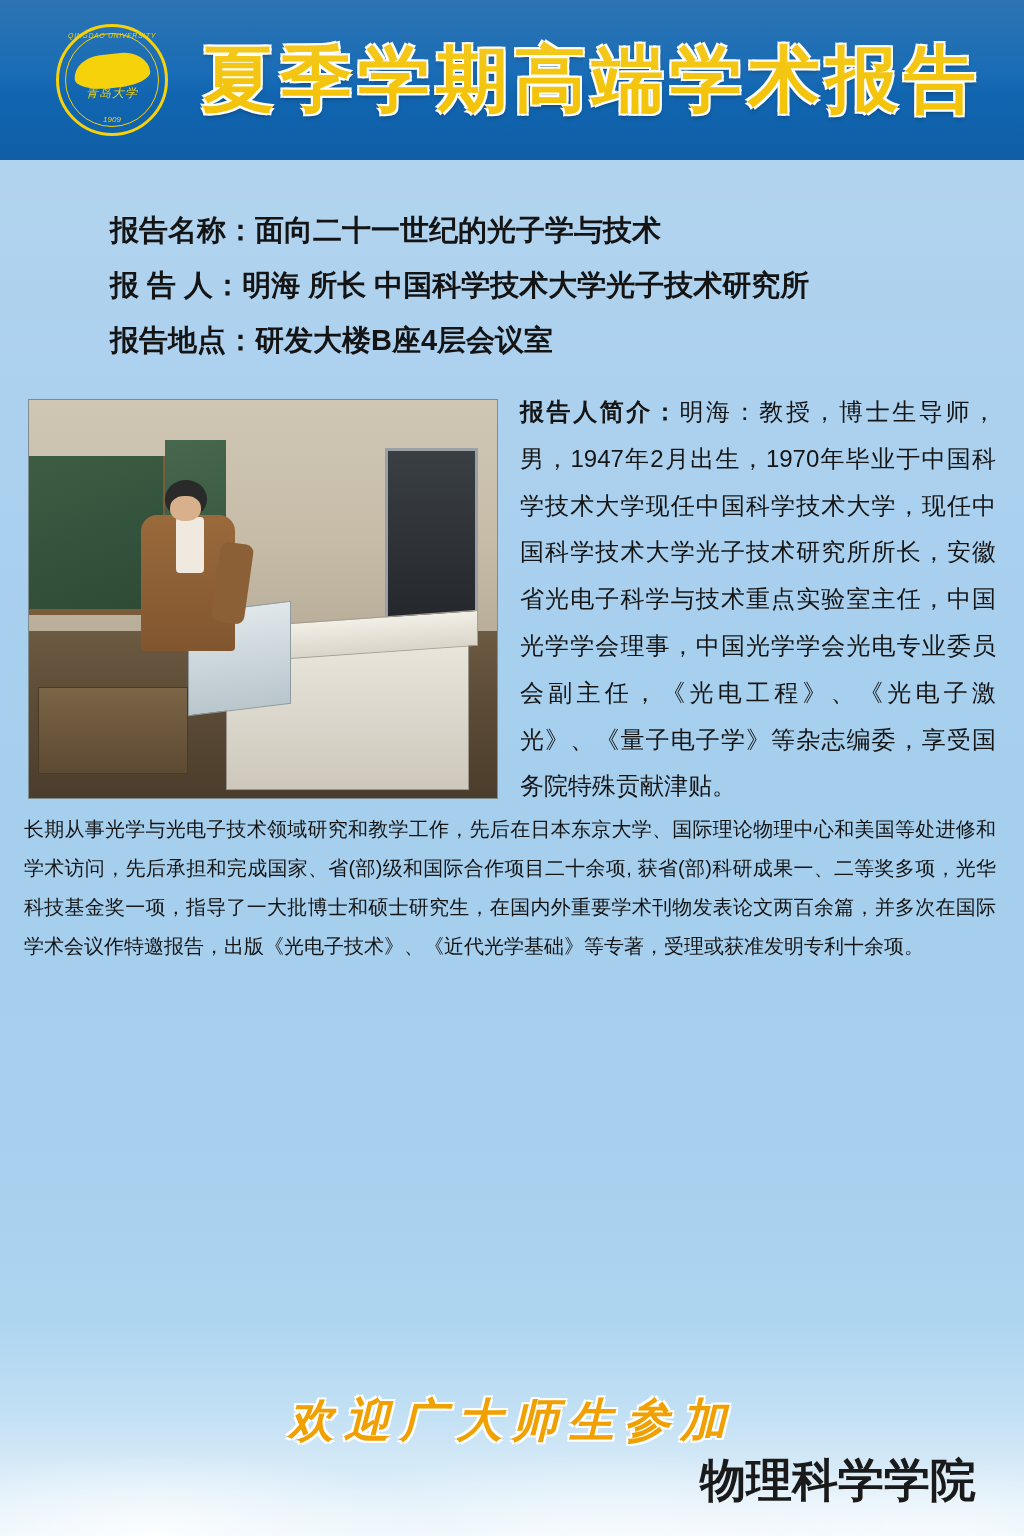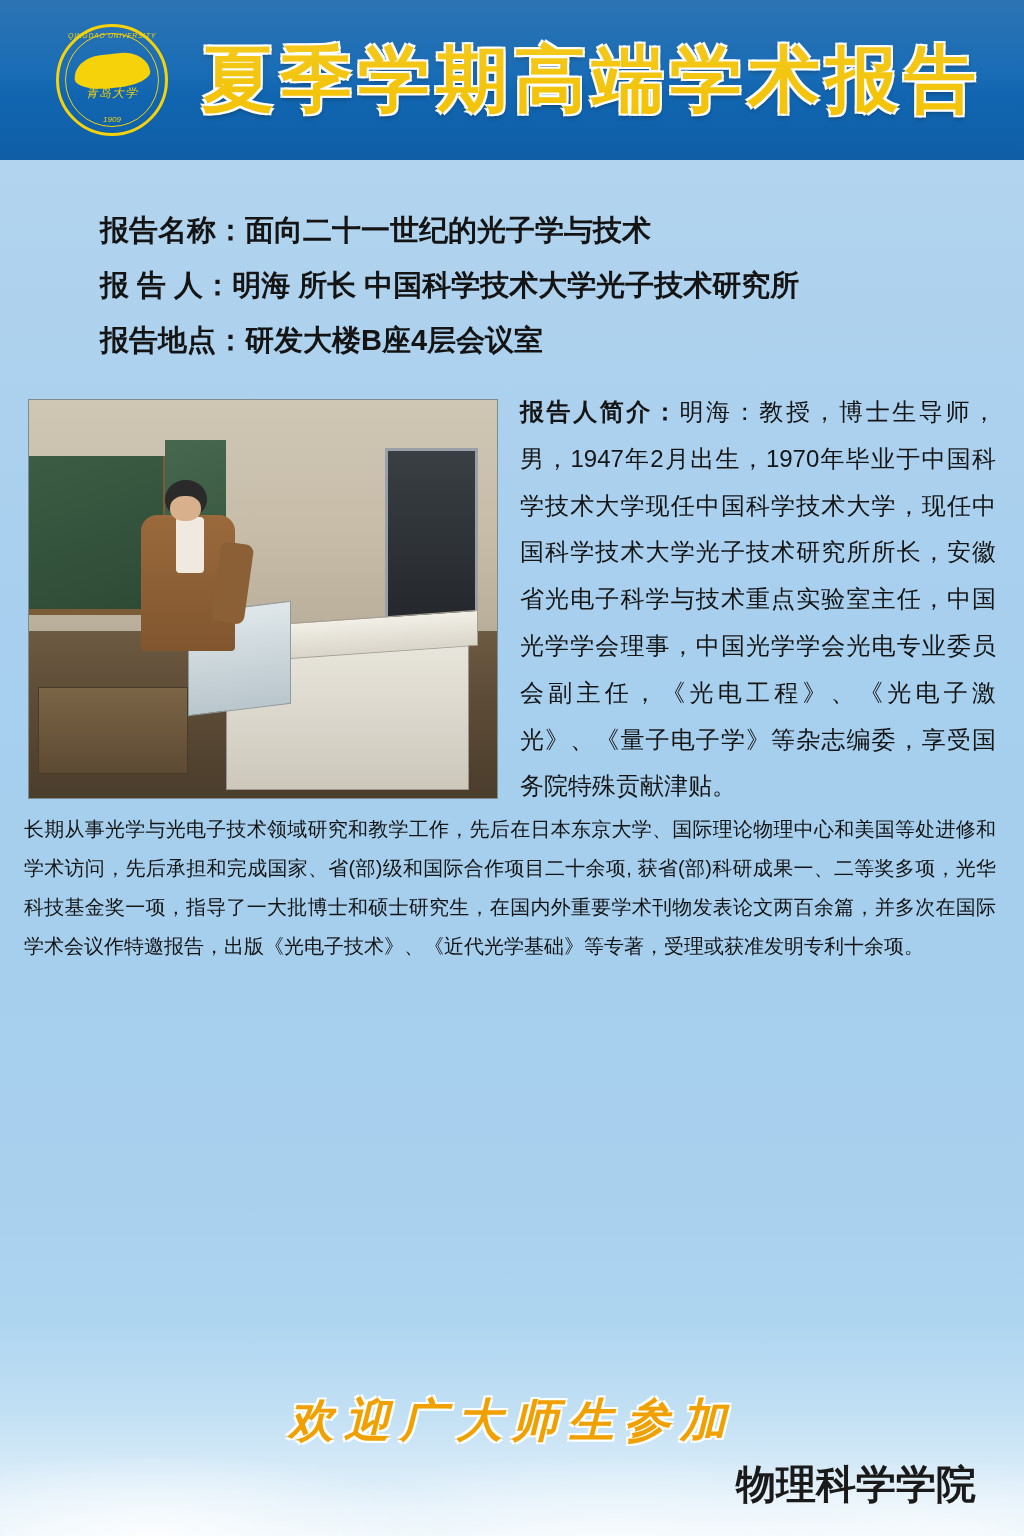--- a/index.html
+++ b/index.html
@@ -114,20 +114,21 @@
   .info {
     margin: 56px 0 0 100px;
   }
   .info-line {
     font-size: 29px;
     font-weight: bold;
     color: #141414;
     line-height: 1.0;
     margin-bottom: 26px;
     white-space: nowrap;
+    margin-left: 10px;
   }
   .info-line .lbl { letter-spacing: 0px; }
   .info-line .val { font-weight: bold; }
 
   
   .mid {
     margin-top: 34px;
     position: relative;
     padding: 0 28px 0 28px;
   }
@@ -240,21 +241,21 @@
     text-shadow:
       -2px -2px 0 #ffffff,
        2px -2px 0 #ffffff,
       -2px  2px 0 #ffffff,
        2px  2px 0 #ffffff;
   }
   .footer-org {
     position: absolute;
     right: 48px;
     bottom: 24px;
-    font-size: 40px;
+    font-size: 46px;
     font-weight: bold;
     color: #1a1a1a;
   }
 </style>
 </head>
 <body>
 
 <div class="cloud-wash"></div>
 
 <div class="banner">

